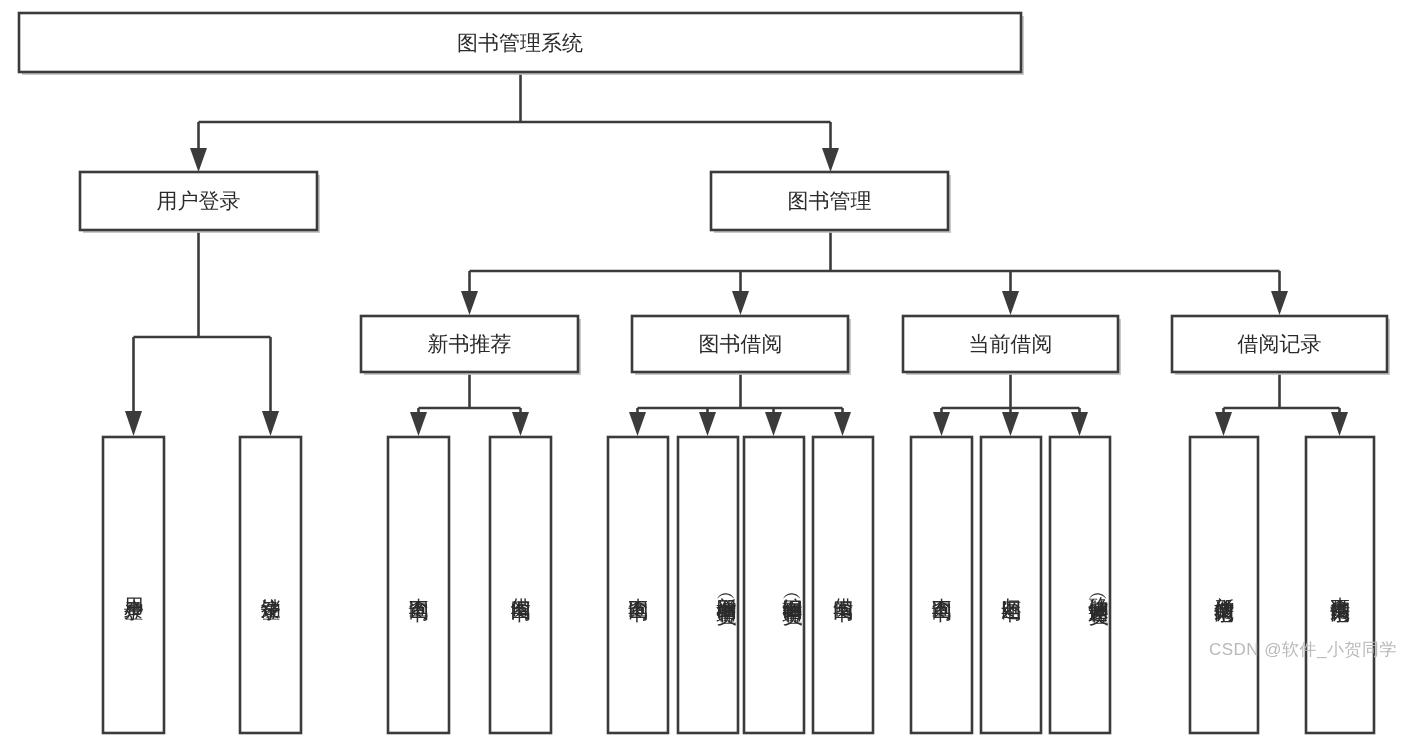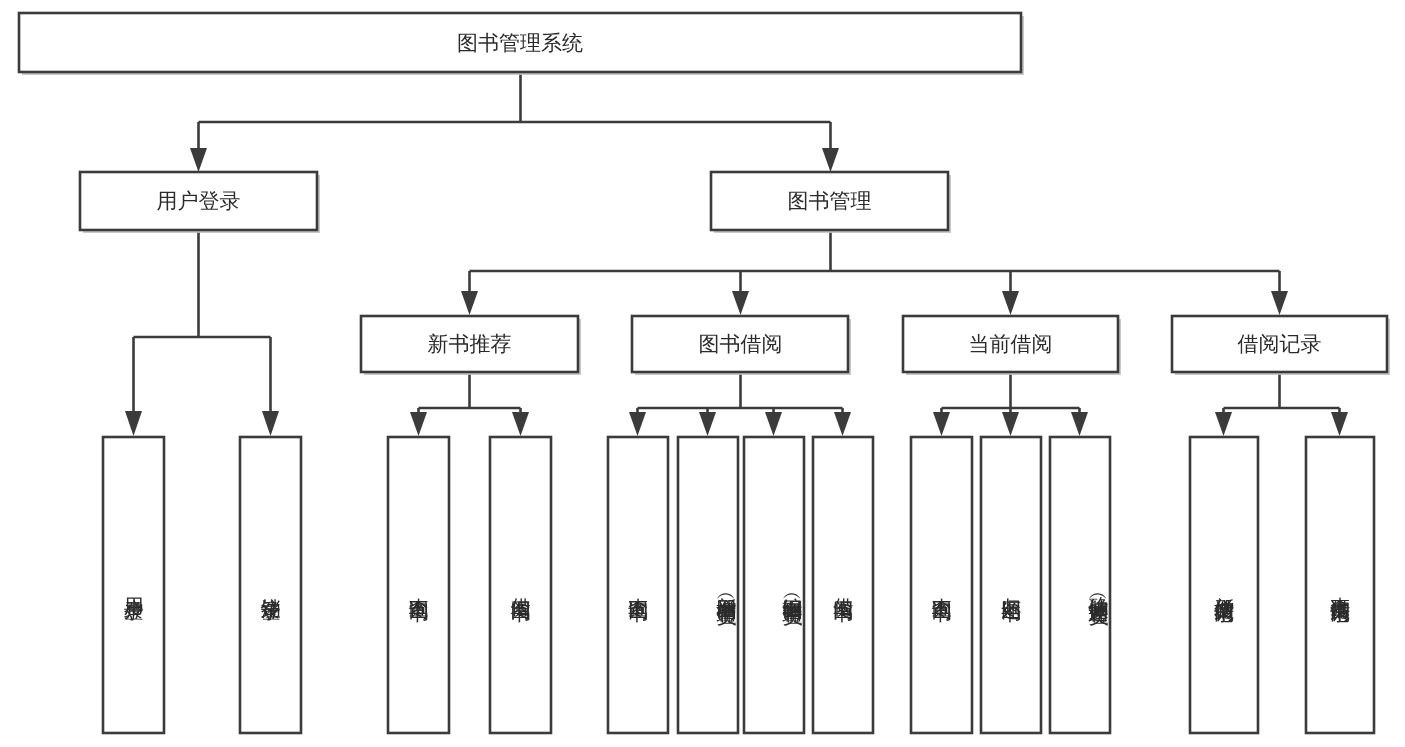--- a/index.html
+++ b/index.html
@@ -227,13 +227,14 @@
   <div class="vlabel-wrap" style="left:744px; top:437px; width:60px; height:296px; align-items:flex-start; padding-top:6px; box-sizing:border-box;">编辑图书（管理员）</div>
   <div class="vlabel-wrap" style="left:813px; top:437px; width:60px; height:296px;">借阅图书</div>
 
   <div class="vlabel-wrap" style="left:911px; top:437px; width:61px; height:296px;">查询图书</div>
   <div class="vlabel-wrap" style="left:981px; top:437px; width:60px; height:296px;">归还图书</div>
   <div class="vlabel-wrap" style="left:1050px; top:437px; width:60px; height:296px; align-items:flex-start; padding-top:6px; box-sizing:border-box;">确认归还（管理员）</div>
 
   <div class="vlabel-wrap" style="left:1190px; top:437px; width:68px; height:296px;">新增借阅记录</div>
   <div class="vlabel-wrap" style="left:1306px; top:437px; width:68px; height:296px;">查询借阅记录</div>
 
+  <div class="watermark">CSDN @软件_小贺同学</div>
 </div>
 
 </body></html>

